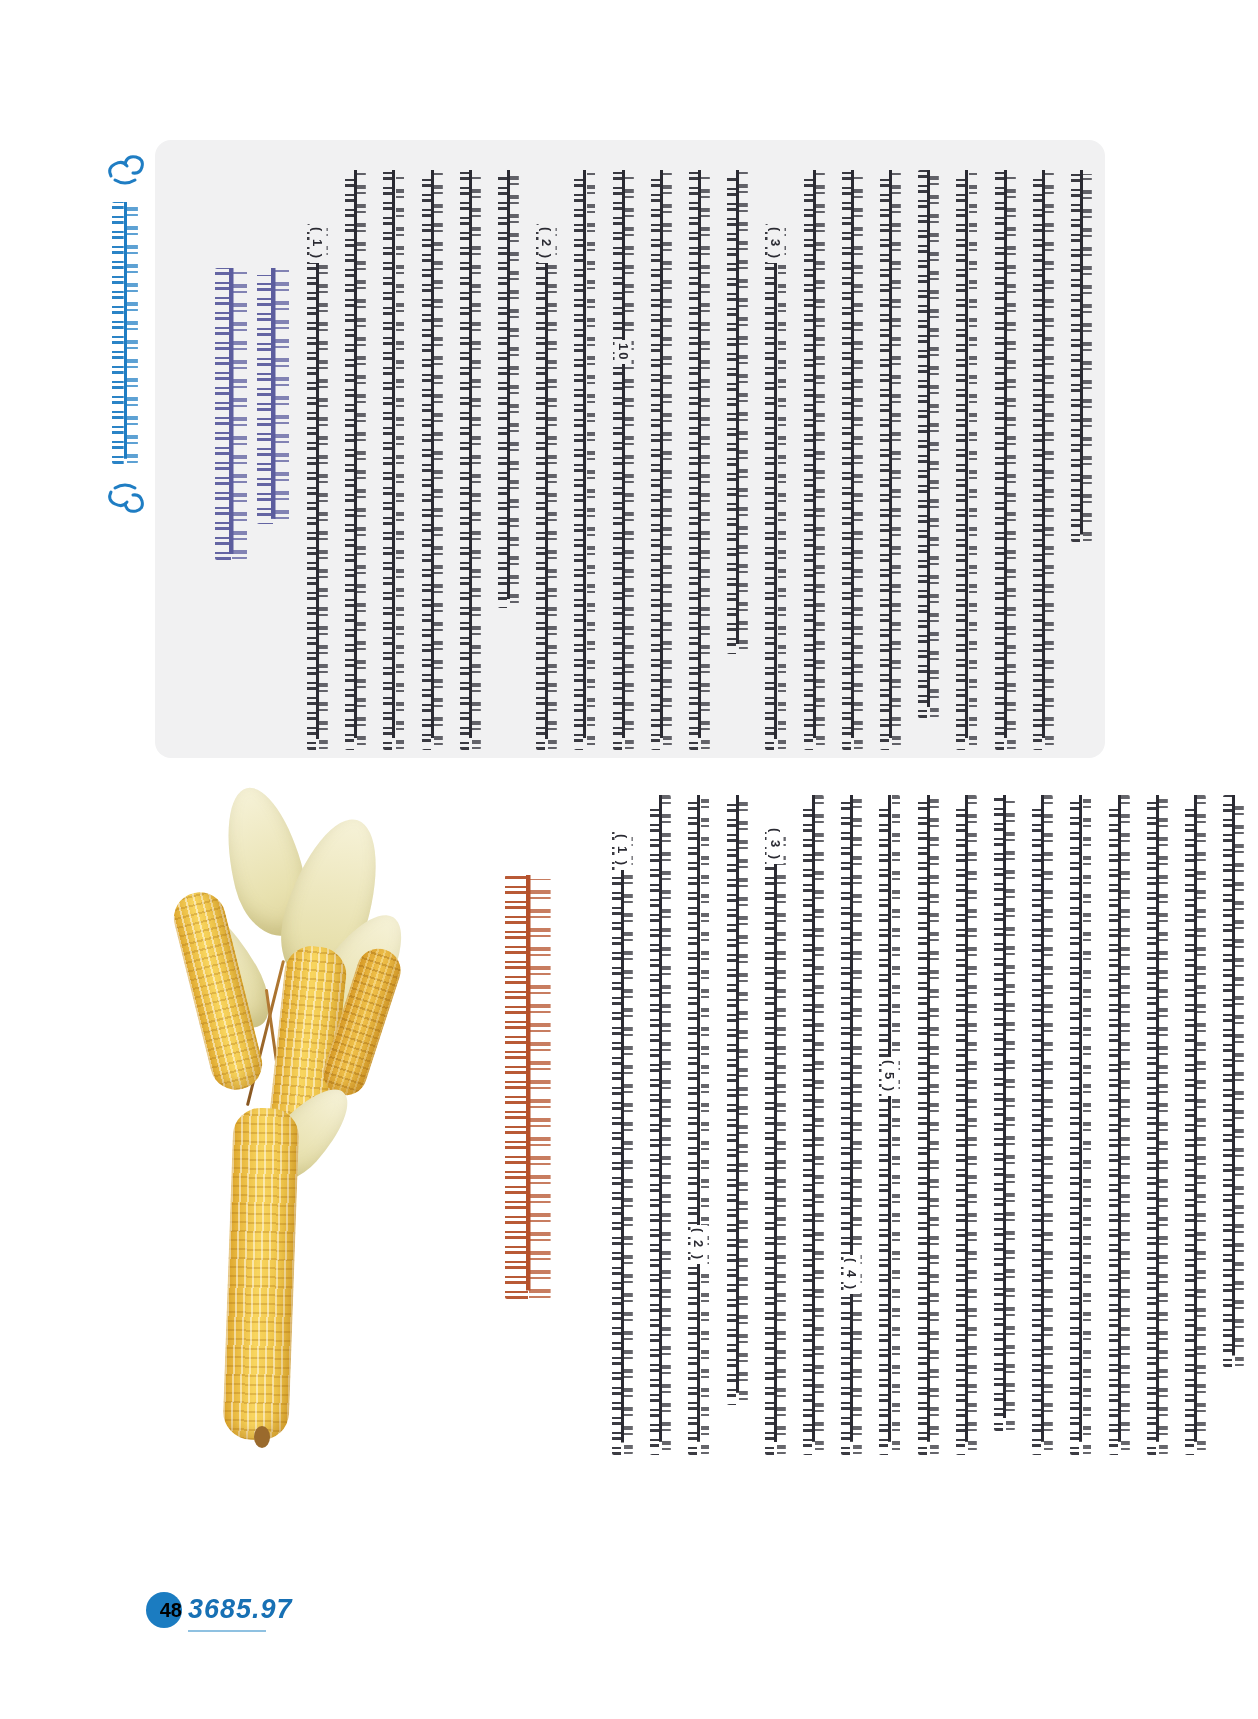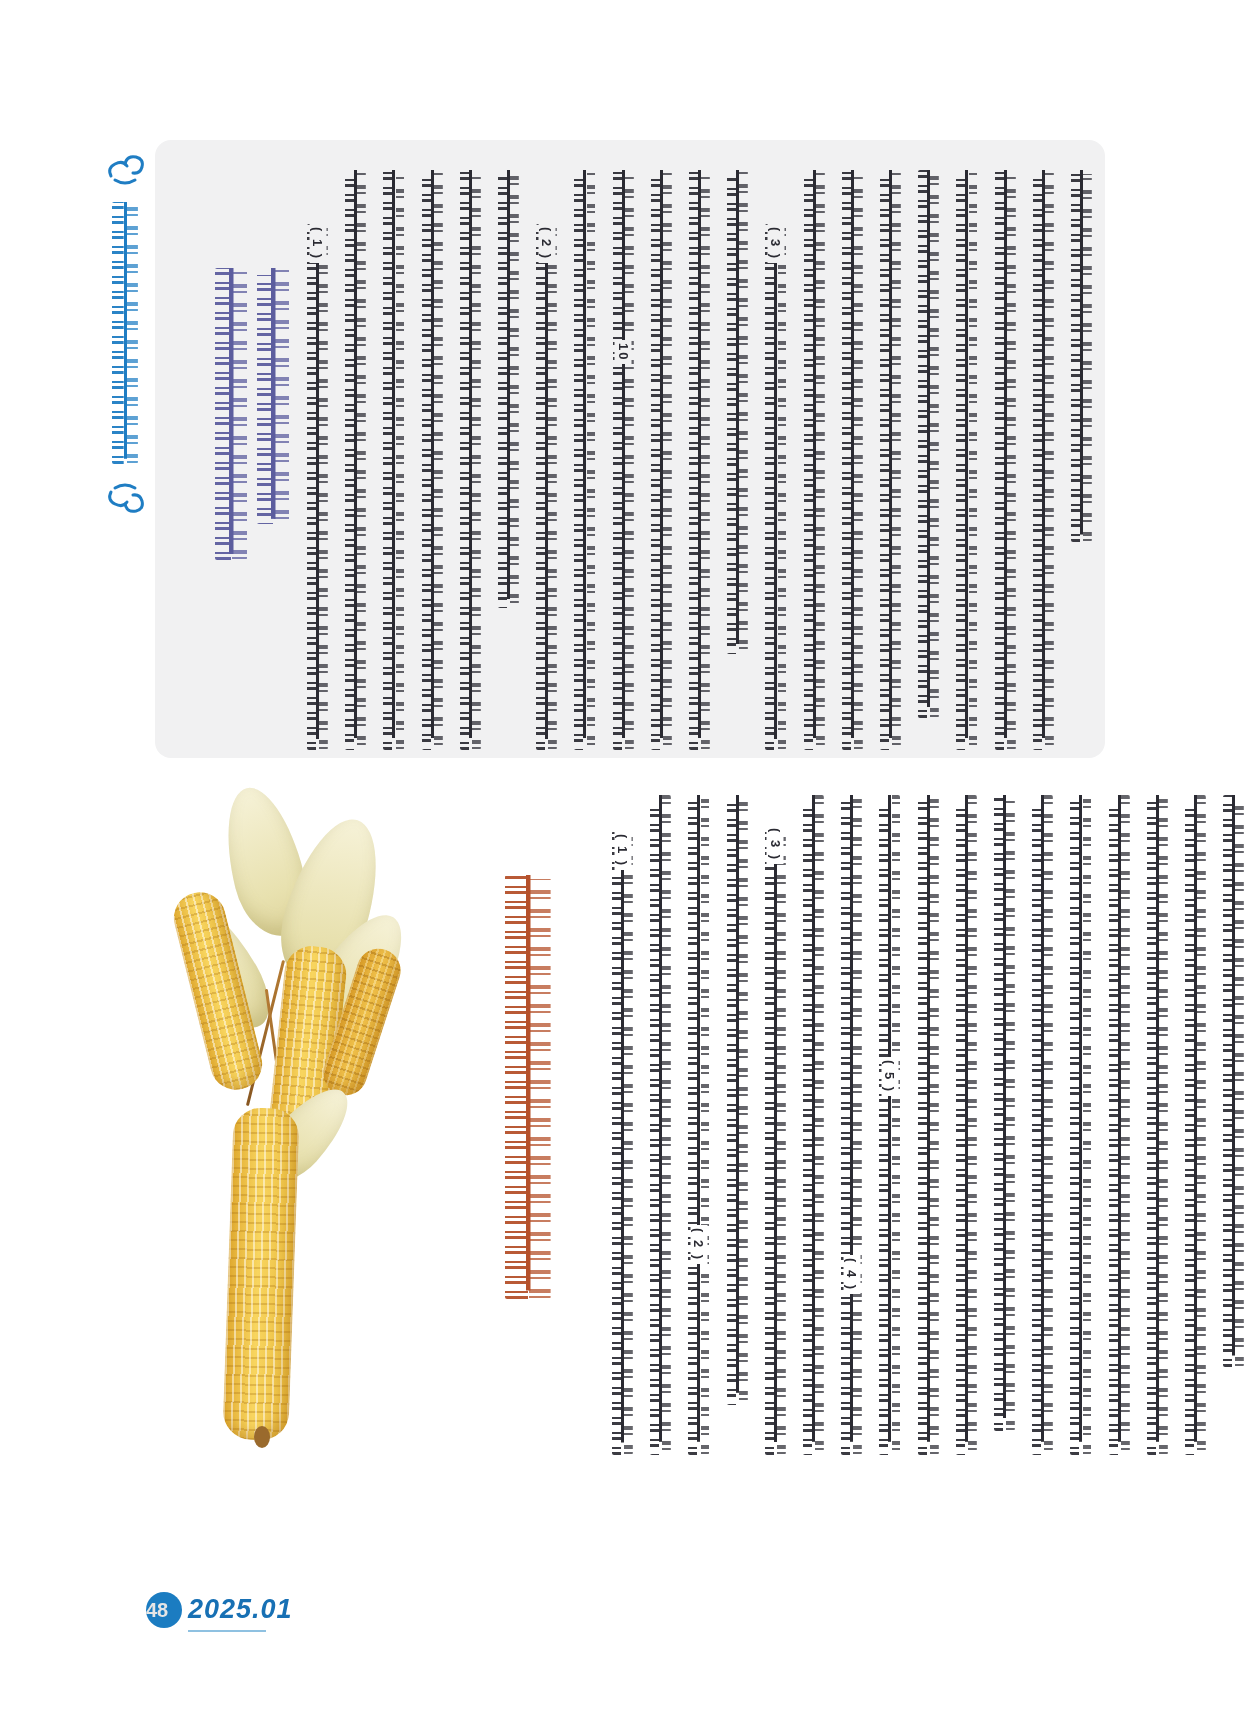--- a/index.html
+++ b/index.html
@@ -53,21 +53,21 @@
   .cob.dark{background:
       repeating-linear-gradient(90deg, rgba(255,244,200,.4) 0 2px, rgba(255,255,255,0) 2px 7px),
       repeating-linear-gradient(0deg, rgba(150,95,12,.35) 0 2px, rgba(150,95,12,0) 2px 8px),
       linear-gradient(90deg,#d99c28,#efc04a 50%,#dfa833);}
   .silk{position:absolute;width:3px;background:linear-gradient(#b57c34,#875621);border-radius:2px;}
   .tip{position:absolute;width:16px;height:22px;border-radius:50%;background:#9a6a2d;}
 
   
   .footer{position:absolute;left:146px;top:1592px;height:44px;}
   .page-badge{position:absolute;left:0;top:0;width:36px;height:36px;border-radius:50%;
-    display:flex;align-items:center;justify-content:flex-start;color:#e5e5e5;
+    display:flex;align-items:center;justify-content:flex-end;color:#000000;
     font-size:20px;font-weight:bold;}
   .issue{position:absolute;left:42px;top:2px;font-size:27px;font-weight:bold;font-style:italic;letter-spacing:1px;}
   .issue-underline{position:absolute;left:42px;top:38px;width:78px;height:2px;}
 </style>
 </head>
 <body>
 
 <div class="page">
 
   <div class="m-header">
@@ -167,17 +167,17 @@
       <div class="scol ink-body alt" style="left: 603.6px; top: 0px; width: 21px; height: 660px;"></div>
       <div class="scol ink-body" style="left: 641.8px; top: 0px; width: 21px; height: 660px;"></div>
       <div class="scol ink-body alt" style="left: 680px; top: 0px; width: 21px; height: 660px;"></div>
       <div class="scol ink-body" style="left: 718.2px; top: 0px; width: 21px; height: 572px;"></div>
     </div>
 
   <div class="footer">
     <div class="page-badge" style="background: rgb(27, 124, 193);">
       <span>48</span>
     </div>
-    <div class="issue" style="color: rgb(23, 112, 180);">2025.01</div>
+    <div class="issue" style="color: rgb(23, 112, 180);">3685.97</div>
     <div class="issue-underline" style="background: rgb(143, 193, 225);"></div>
   </div>
 
 </div>
 
 </body></html>

